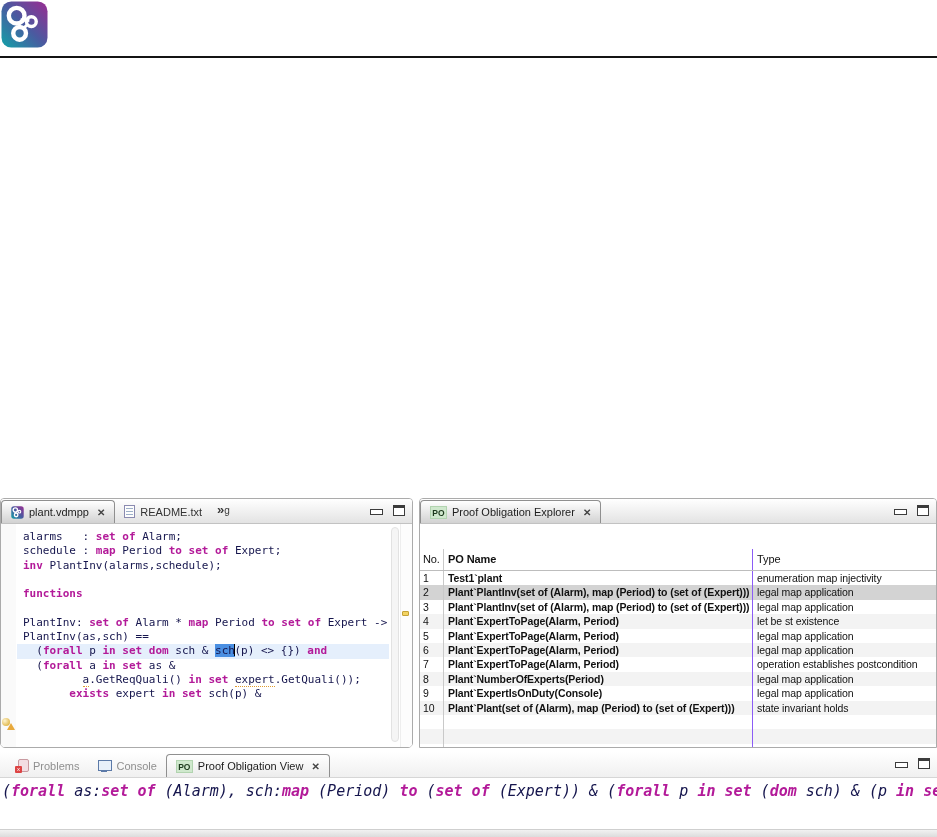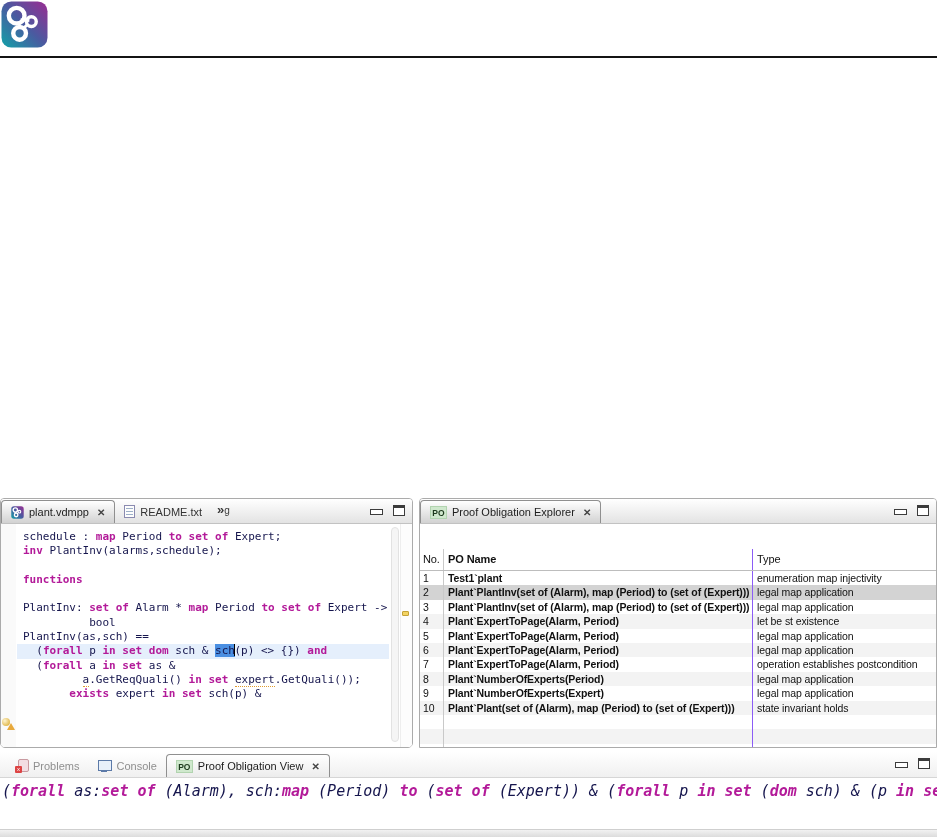--- a/index.html
+++ b/index.html
@@ -144,27 +144,27 @@
       </div>
     </div>
     <div class="editor-body">
       <div class="gutter">
         <div class="warning-gutter-icon" style="left:1px; top:194px;">
           <span class="bulb"></span>
             <span class="tri"></span>
         </div>
       </div>
       <div class="code-area" id="code-lines">
+          <div class="code-line"><span class="">alarms   : </span><span class="kw">set of</span><span class=""> Alarm;</span></div>
           <div class="code-line"><span class="">schedule : </span><span class="kw">map</span><span class=""> Period </span><span class="kw">to set of</span><span class=""> Expert;</span></div>
           <div class="code-line"><span class="kw">inv</span><span class=""> PlantInv(alarms,schedule);</span></div>
           <div class="code-line"></div>
           <div class="code-line"><span class="kw">functions</span></div>
           <div class="code-line"></div>
           <div class="code-line"><span class="">PlantInv: </span><span class="kw">set of</span><span class=""> Alarm * </span><span class="kw">map</span><span class=""> Period </span><span class="kw">to set of</span><span class=""> Expert -&gt;</span></div>
-          <div class="code-line"><span class="">          bool</span></div>
           <div class="code-line"><span class="">PlantInv(as,sch) ==</span></div>
           <div class="code-line hl"><span class="">  (</span><span class="kw">forall</span><span class=""> p </span><span class="kw">in set dom</span><span class=""> sch &amp; </span><span class="sel">sch</span><span class="cursor"></span><span class="">(p) &lt;&gt; {}) </span><span class="kw">and</span></div>
           <div class="code-line"><span class="">  (</span><span class="kw">forall</span><span class=""> a </span><span class="kw">in set</span><span class=""> as &amp;</span></div>
           <div class="code-line"><span class="">         </span><span class="warn">a</span><span class="">.GetReqQuali() </span><span class="kw">in set</span><span class=""> </span><span class="warn">expert</span><span class="">.GetQuali());</span></div>
           <div class="code-line"><span class="">       </span><span class="kw">exists</span><span class=""> expert </span><span class="kw">in set</span><span class=""> sch(p) &amp;</span></div>
         </div>
       <div class="scroll-thumb"></div>
       <div class="overview-ruler">
         <div class="ruler-marker" style="top:87px;"></div>
       </div>
@@ -225,21 +225,21 @@
             <div class="c-name">Plant`ExpertToPage(Alarm, Period)</div>
             <div class="c-type">operation establishes postcondition</div>
           </div>
           <div class="t-row stripe">
             <div class="c-no">8</div>
             <div class="c-name">Plant`NumberOfExperts(Period)</div>
             <div class="c-type">legal map application</div>
           </div>
           <div class="t-row">
             <div class="c-no">9</div>
-            <div class="c-name">Plant`NumberOfExperts(Expert)</div>
+            <div class="c-name">Plant`ExpertIsOnDuty(Console)</div>
             <div class="c-type">legal map application</div>
           </div>
           <div class="t-row stripe">
             <div class="c-no">10</div>
             <div class="c-name">Plant`Plant(set of (Alarm), map (Period) to (set of (Expert)))</div>
             <div class="c-type">state invariant holds</div>
           </div>
           <div class="t-row">
             <div class="c-no"></div>
             <div class="c-name"></div>

